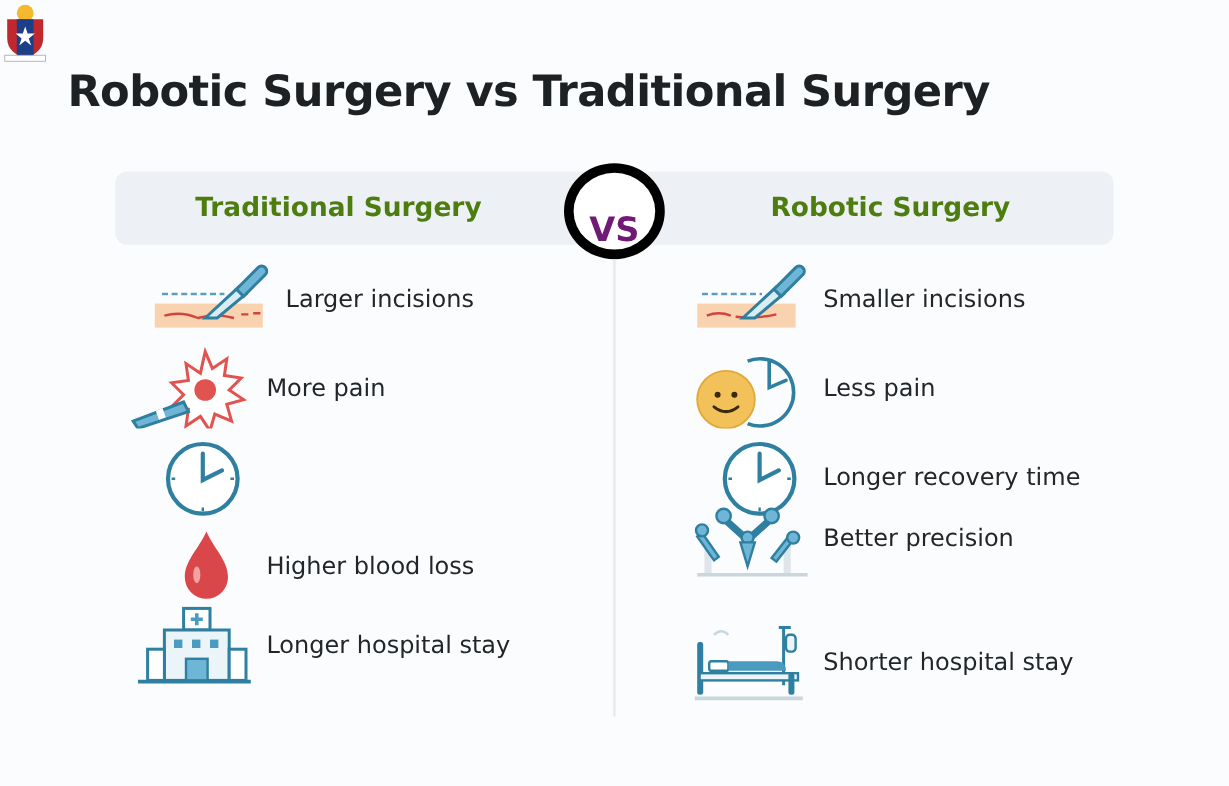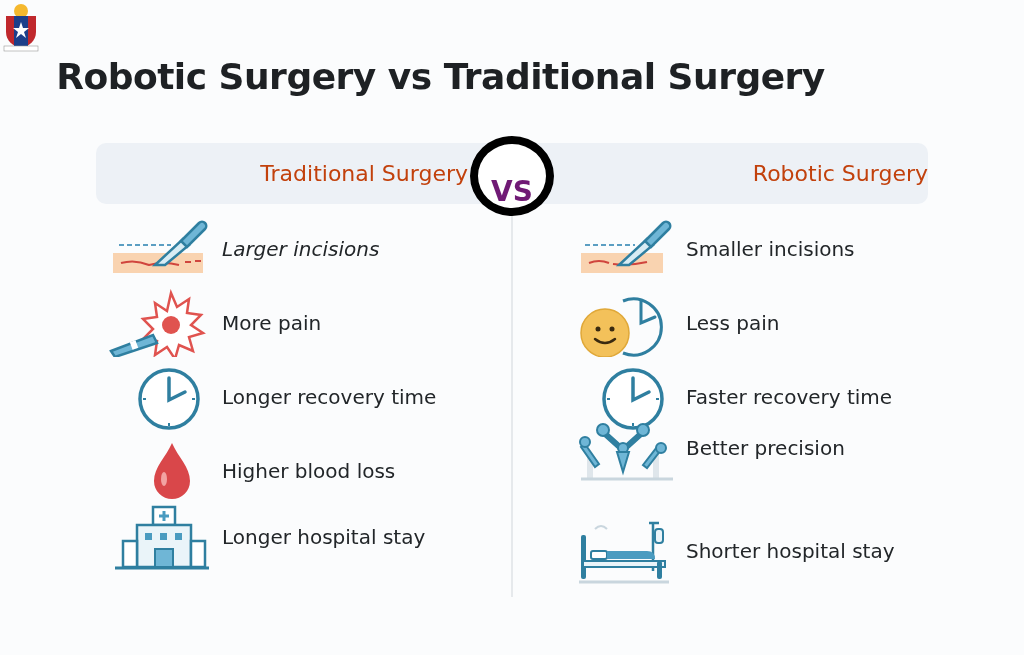--- a/index.html
+++ b/index.html
@@ -18,22 +18,22 @@
   .title {
     position: absolute; left: 0; width: 881px; top: 56px; text-align: center;
     font-family: "DejaVu Sans", sans-serif; font-weight: bold; font-size: 36px; color: #1e2124;
     letter-spacing: -0.5px;
   }
   .banner {
     position: absolute; left: 96px; top: 143px; width: 832px; height: 61px;
     background: #edf1f6; border-radius: 10px;
   }
   .col-head {
-    position: absolute; top: 143px; height: 61px; line-height: 61px; text-align: right;
-    font-weight: normal; font-size: 22px; color: #c2410c;
+    position: absolute; top: 143px; height: 61px; line-height: 61px; text-align: center;
+    font-weight: bold; font-size: 22px; color: #4d7c0f;
   }
   .col-head.left { left: 96px; width: 372px; }
   .col-head.right { left: 556px; width: 372px; }
   .vs {
     position: absolute; left: 470px; top: 136px; width: 84px; height: 80px; border-radius: 50%;
     background: #fff; border: 8px solid #000000;
     display: flex; align-items: flex-end; justify-content: center;
     font-weight: bold; font-size: 28px; color: #701a75;
   }
   .divider { position: absolute; left: 511px; top: 216px; width: 2px; height: 381px; background: #e6e9ec; }
@@ -58,21 +58,21 @@
 <div class="title">Robotic Surgery vs Traditional Surgery</div>
 
 <div class="banner"></div>
 <div class="col-head left">Traditional Surgery</div>
 <div class="col-head right">Robotic Surgery</div>
 <div class="vs">
     <span>VS</span>
   </div>
 <div class="divider"></div>
 
-<div class="row" style="left:104px; top:214px;font-style:italic;">
+<div class="row" style="left:120px; top:214px;">
   <div class="icon">
     <svg viewBox="0 0 100 68">
       <rect x="4" y="38" width="90" height="20" fill="#f9d3b0"></rect>
       <line x1="10" y1="30" x2="62" y2="30" stroke="#5b9ec2" stroke-width="2" stroke-dasharray="5 3"></line>
       <path d="M12 48 q14 -4 28 2 q14 -4 30 0 M76 47 l6 0 M86 46 l6 0" fill="none" stroke="#d0453d" stroke-width="2"></path>
       <path d="M46 50 l28 -26 6 6 -24 20z" fill="#d8ecf4" stroke="#2f7fa0" stroke-width="2.5"></path>
       <path d="M72 26 l18 -18 a4 4 0 0 1 6 6 l-18 18z" fill="#6fb6d6" stroke="#2f7fa0" stroke-width="2.5"></path>
     </svg>
   </div>
   <span class="label">Larger incisions</span>
@@ -95,21 +95,20 @@
     <svg viewBox="0 0 100 68">
       <circle cx="60" cy="36" r="29" fill="#fff" stroke="#2f7fa0" stroke-width="3.5"></circle>
       <path d="M60 15 v22 l16 -8" fill="none" stroke="#2f7fa0" stroke-width="3.5" stroke-linecap="round"></path>
       <g stroke="#2f7fa0" stroke-width="2">
           <line x1="60" y1="60" x2="60" y2="63"></line>
           <line x1="34" y1="36" x2="37" y2="36"></line>
           <line x1="83" y1="36" x2="86" y2="36"></line>
         </g>
     </svg>
   </div>
-  <span class="label">Longer recovery time</span>
 </div>
 
 <div class="row" style="left:104px; top:436px;">
   <div class="icon">
     <svg viewBox="0 0 100 68">
       <path d="M63 6 c-6 14 -18 24 -18 38 a18 18 0 0 0 36 0 c0 -14 -12 -24 -18 -38z" fill="#d9474a"></path>
       <ellipse cx="55" cy="42" rx="3" ry="7" fill="#f2a3a2"></ellipse>
     </svg>
   </div>
   <span class="label">Higher blood loss</span>
@@ -167,21 +166,21 @@
     <svg viewBox="0 0 100 68">
       <circle cx="60" cy="36" r="29" fill="#fff" stroke="#2f7fa0" stroke-width="3.5"></circle>
       <path d="M60 15 v22 l16 -8" fill="none" stroke="#2f7fa0" stroke-width="3.5" stroke-linecap="round"></path>
       <g stroke="#2f7fa0" stroke-width="2">
           <line x1="60" y1="60" x2="60" y2="63"></line>
           <line x1="34" y1="36" x2="37" y2="36"></line>
           <line x1="83" y1="36" x2="86" y2="36"></line>
         </g>
     </svg>
   </div>
-  <span class="label">Faster recovery time</span>
+  <span class="label">Longer recovery time</span>
 </div>
 
 <div class="row" style="left:568px; top:413px;">
   <div class="icon">
     <svg viewBox="0 0 100 68">
       <rect x="14" y="40" width="6" height="24" fill="#dfe6eb"></rect>
         <rect x="80" y="40" width="6" height="24" fill="#dfe6eb"></rect>
       <line x1="8" y1="65" x2="104" y2="65" stroke="#c9d6de" stroke-width="3"></line>
       <g fill="#6fb6d6" stroke="#2f7fa0" stroke-width="2">
         <path d="M30 18 l20 18 M70 18 l-20 18" stroke-width="6"></path>

